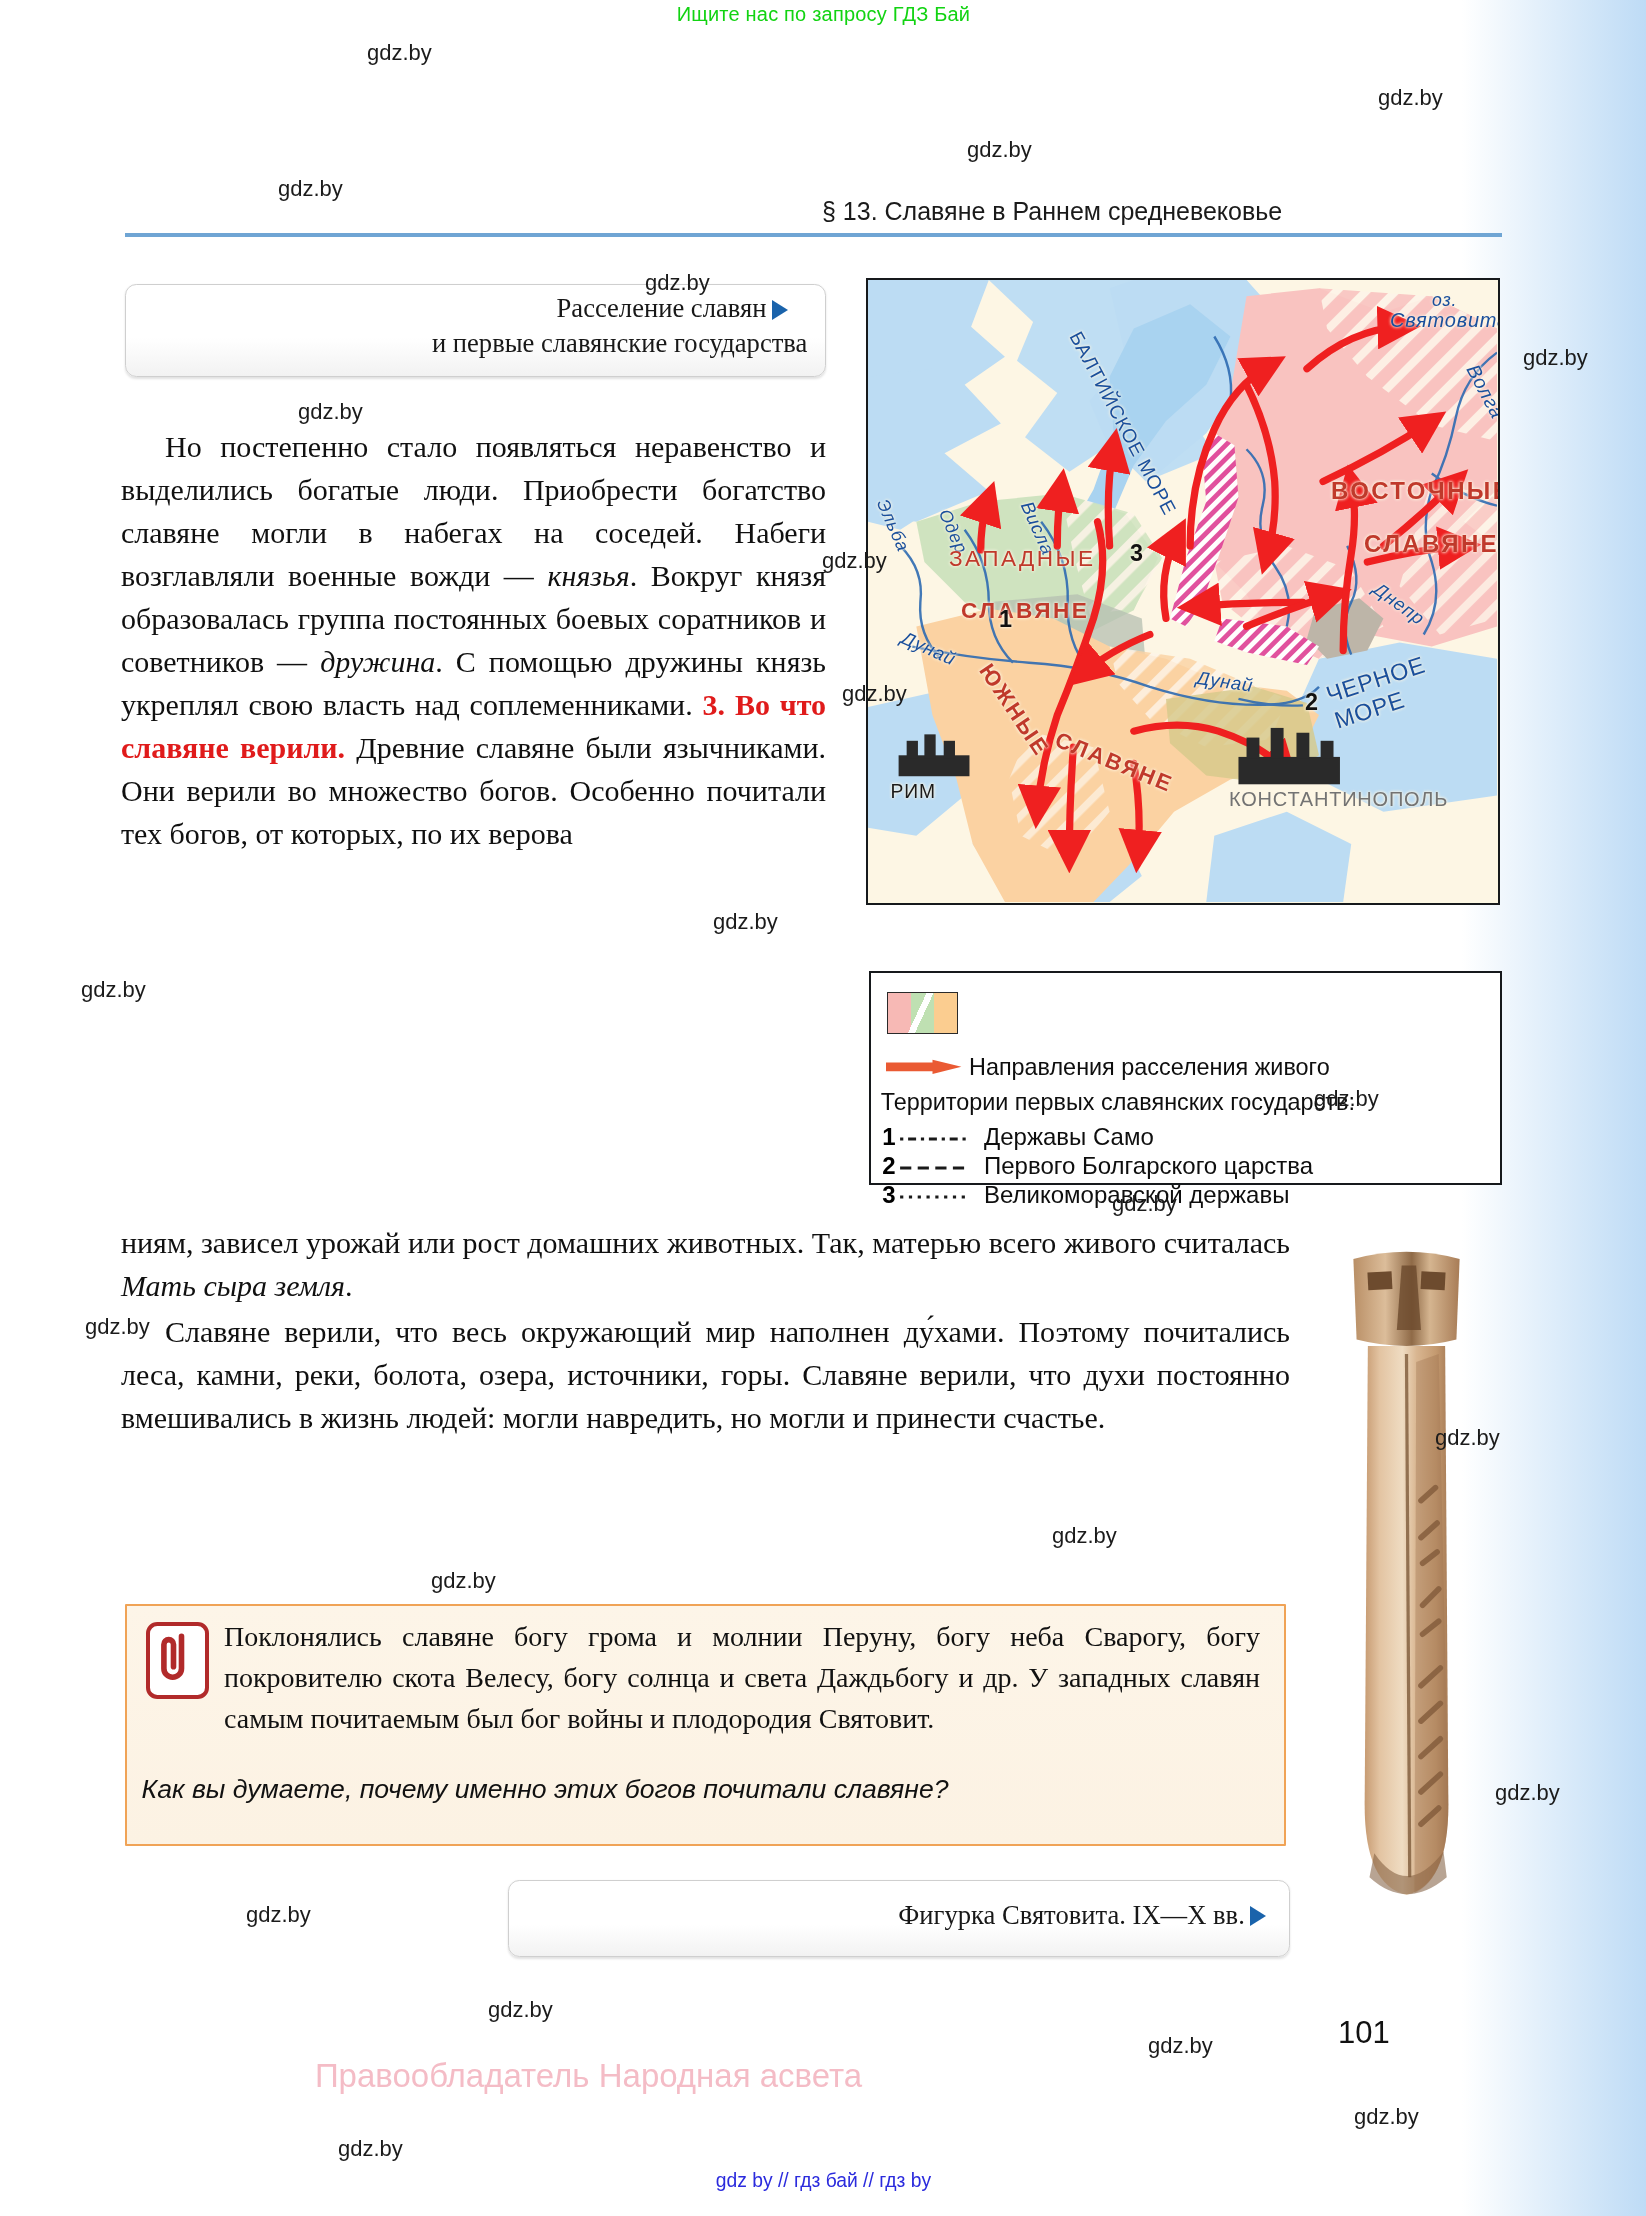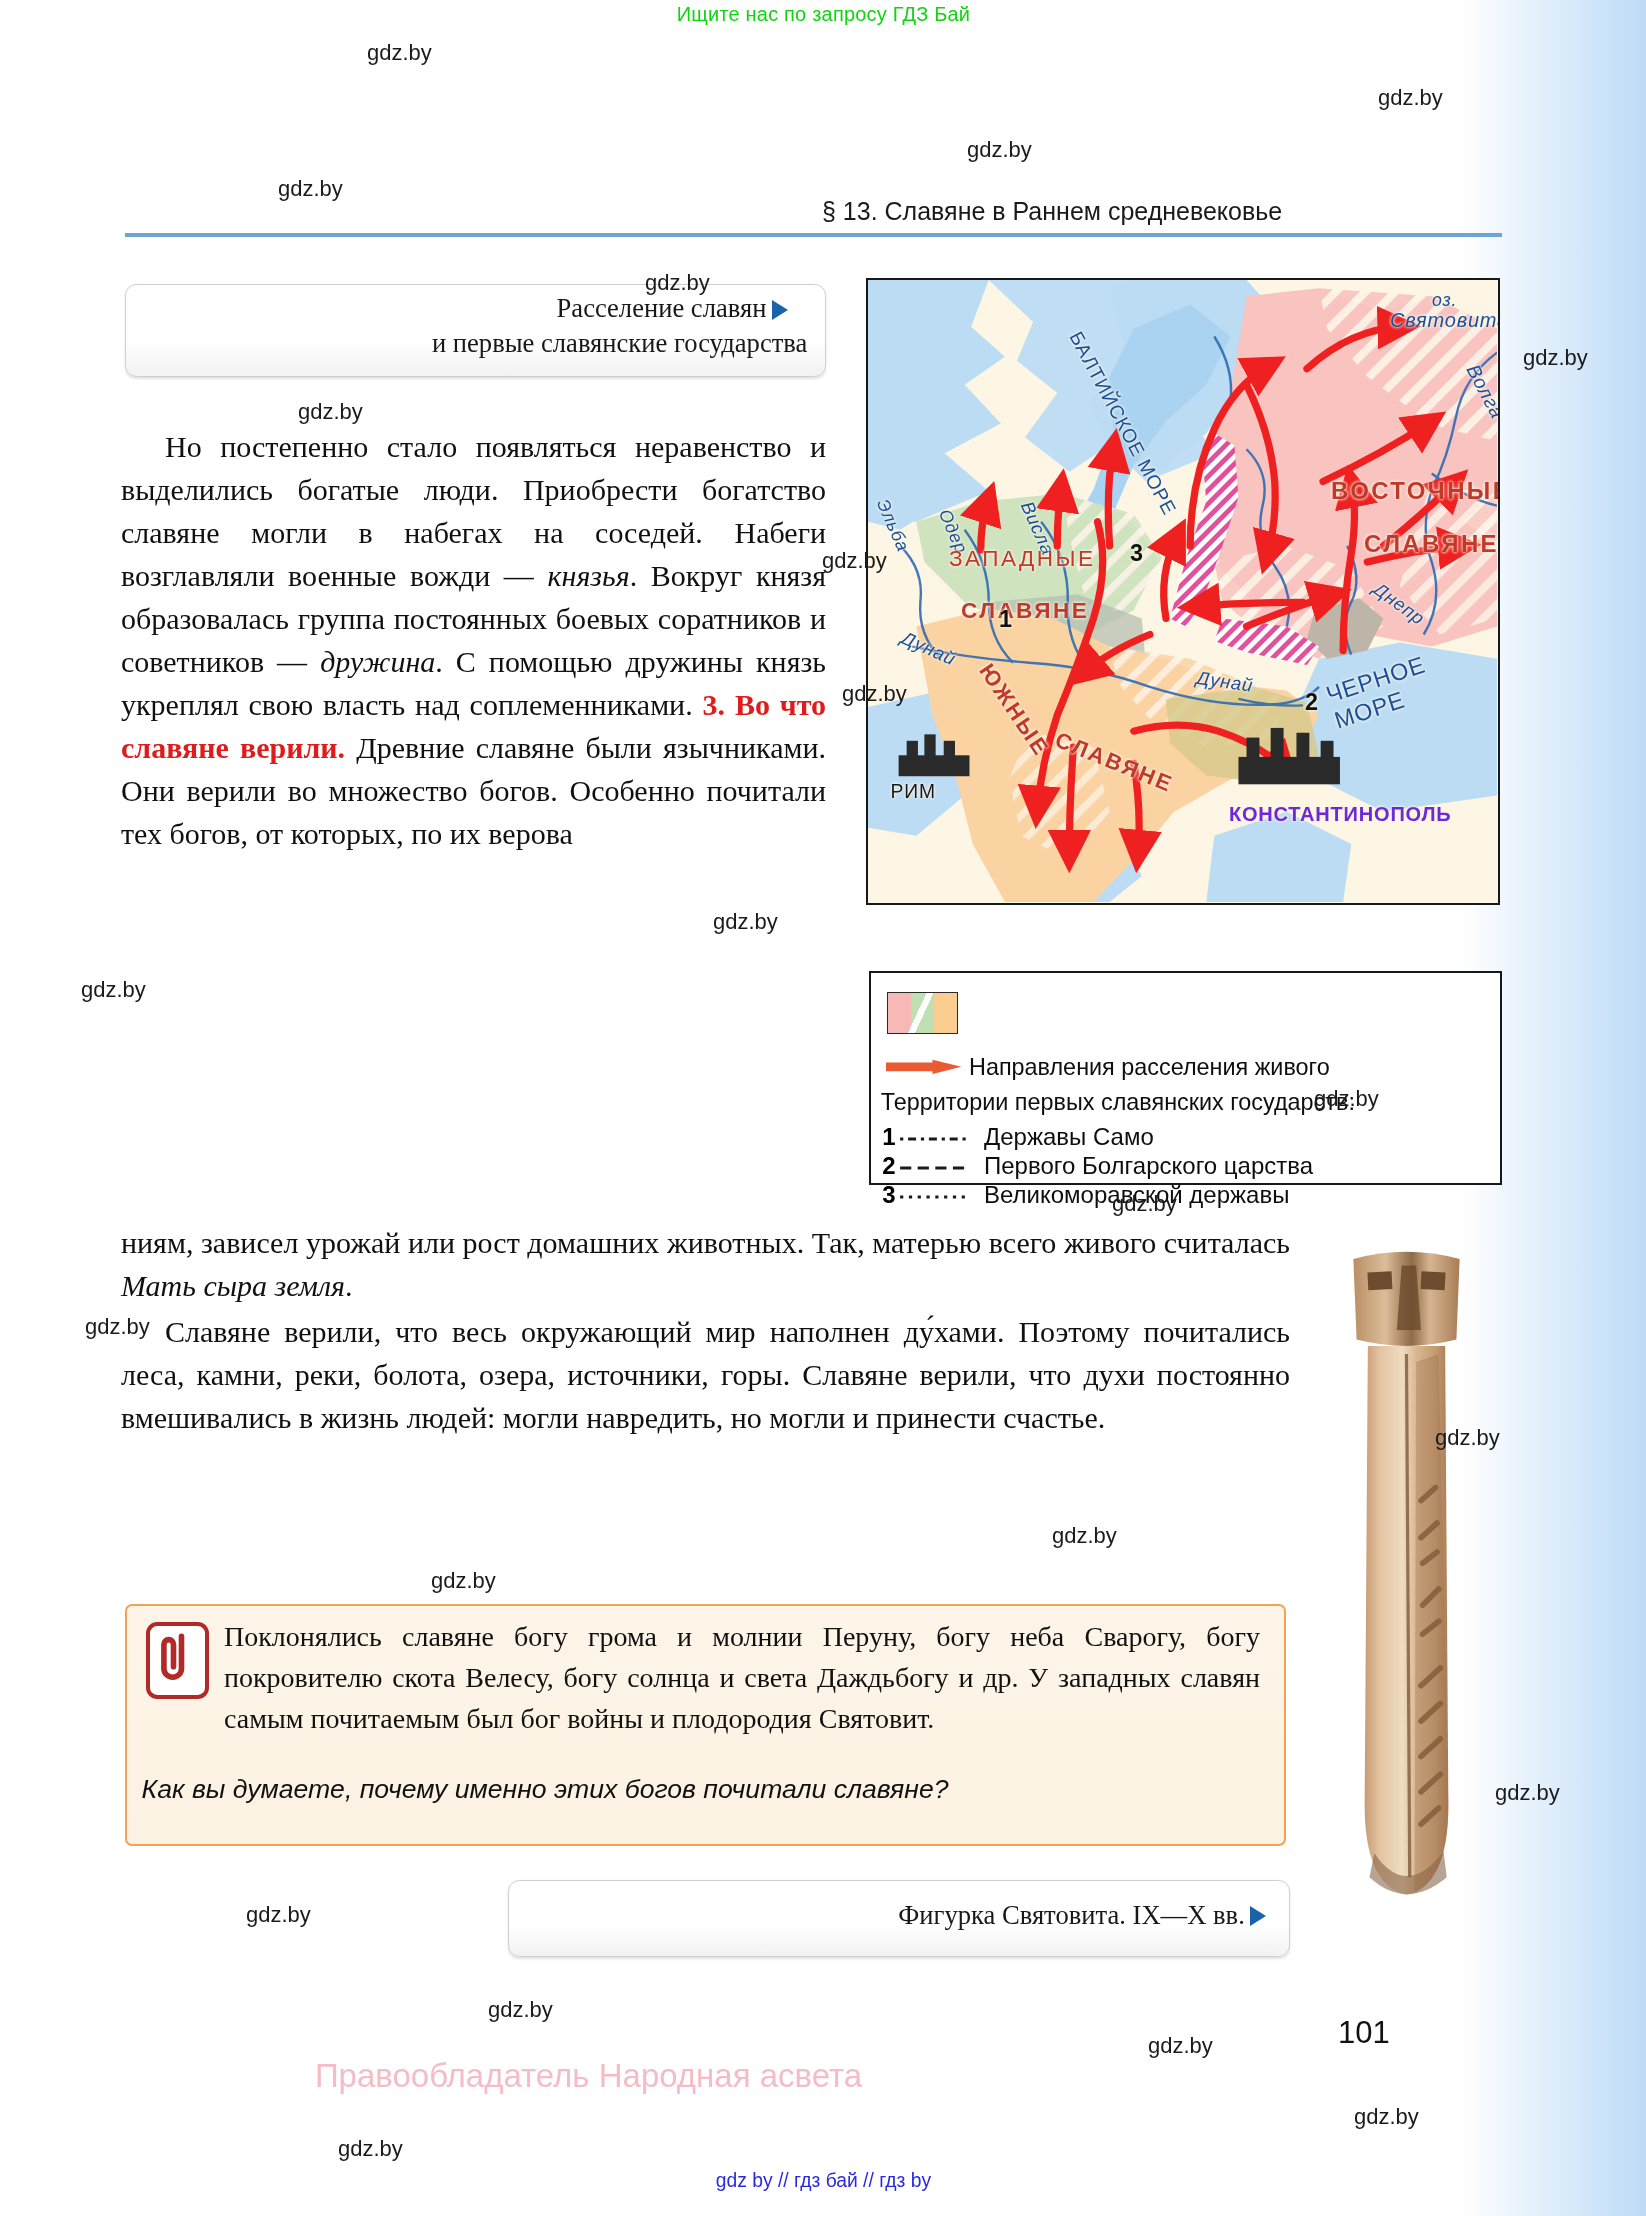--- a/index.html
+++ b/index.html
@@ -91,21 +91,21 @@
   }
   #lg-t1{left:98px;top:13px;font-size:23.4px;line-height:28px;width:516px;}
   #lg-arrow{position:absolute;left:14.5px;top:85px;width:77px;height:17.7px;}
   #lg-t2{left:98px;top:81px;font-size:23.4px;white-space:nowrap;}
   #lg-t3{left:9.7px;top:116px;font-size:23.4px;white-space:nowrap;}
   .lg-num{position:absolute;font-family:"Liberation Sans", sans-serif;font-weight:bold;font-size:24px;color:#000;}
   .lg-item{position:absolute;font-family:"Liberation Sans", sans-serif;font-size:24px;color:#0e0e0e;white-space:nowrap;}
   
   #callout{
     position:absolute;left:125px;top:1604px;width:1161px;height:242px;
-    border:2.4px solid #f0a356;border-radius:7px;box-sizing:border-box;
+    border:2.4px solid #f0a356;border-radius:1px;box-sizing:border-box;
     background:linear-gradient(to bottom,#fdf5e8 0%,#fcf2e3 100%);
   }
   #clip-icon{
     position:absolute;left:19.3px;top:16px;width:55px;height:69px;
     border:4px solid #b12a2a;border-radius:11.3px;background:#ffffff;
   }
   #callout-text{
     position:absolute;left:97px;top:9.7px;width:1036px;
     font-size:28px;line-height:41px;color:#111;text-align:justify;
   }
@@ -284,21 +284,21 @@
       <div class="mlabel" style="left: 168px; top: 218px; font-size: 18.5px; color: rgb(26, 79, 156); font-style: italic; font-weight: normal; letter-spacing: 0.8px; transform: rotate(66deg); transform-origin: 0px 0px; text-shadow: rgb(253, 246, 228) 0px 0px 3.2px, rgb(253, 246, 228) 0px 0px 3.2px;">Висла</div>
       <div class="mlabel" style="left: 81px; top: 266px; font-size: 22.6px; color: rgb(192, 57, 43); font-style: normal; font-weight: normal; letter-spacing: 2.4px; text-shadow: rgb(253, 246, 228) 0px 0px 3.2px, rgb(253, 246, 228) 0px 0px 3.2px;">ЗАПАДНЫЕ</div>
       <div class="mlabel" style="left: 93px; top: 318px; font-size: 22.6px; color: rgb(192, 57, 43); font-style: normal; font-weight: bold; letter-spacing: 2.4px; text-shadow: rgb(253, 246, 228) 0px 0px 3.2px, rgb(253, 246, 228) 0px 0px 3.2px;">СЛАВЯНЕ</div>
       <div class="mlabel" style="left: 514px; top: 298px; font-size: 18.5px; color: rgb(26, 79, 156); font-style: italic; font-weight: normal; letter-spacing: 0.8px; transform: rotate(36deg); transform-origin: 0px 0px; text-shadow: rgb(253, 246, 228) 0px 0px 3.2px, rgb(253, 246, 228) 0px 0px 3.2px;">Днепр</div>
       <div class="mlabel" style="left: 39px; top: 347px; font-size: 18.5px; color: rgb(26, 79, 156); font-style: italic; font-weight: normal; letter-spacing: 0.8px; transform: rotate(24deg); transform-origin: 0px 0px; text-shadow: rgb(253, 246, 228) 0px 0px 3.2px, rgb(253, 246, 228) 0px 0px 3.2px;">Дунай</div>
       <div class="mlabel" style="left: 127px; top: 379px; font-size: 22px; color: rgb(192, 57, 43); font-style: normal; font-weight: bold; letter-spacing: 2.4px; transform: rotate(56deg); transform-origin: 0px 0px; text-shadow: rgb(253, 246, 228) 0px 0px 3.2px, rgb(253, 246, 228) 0px 0px 3.2px;">ЮЖНЫЕ</div>
       <div class="mlabel" style="left: 193px; top: 447px; font-size: 22px; color: rgb(192, 57, 43); font-style: normal; font-weight: bold; letter-spacing: 2.4px; transform: rotate(22deg); transform-origin: 0px 0px; text-shadow: rgb(253, 246, 228) 0px 0px 3.2px, rgb(253, 246, 228) 0px 0px 3.2px;">СЛАВЯНЕ</div>
       <div class="mlabel" style="left: 330px; top: 387px; font-size: 18.5px; color: rgb(26, 79, 156); font-style: italic; font-weight: normal; letter-spacing: 0.8px; transform: rotate(8deg); transform-origin: 0px 0px; text-shadow: rgb(253, 246, 228) 0px 0px 3.2px, rgb(253, 246, 228) 0px 0px 3.2px;">Дунай</div>
       <div class="mlabel" style="left: 455px; top: 403px; font-size: 23.4px; color: rgb(26, 79, 156); font-style: normal; font-weight: normal; letter-spacing: 0.8px; transform: rotate(-18deg); transform-origin: 0px 0px; text-shadow: rgb(253, 246, 228) 0px 0px 3.2px, rgb(253, 246, 228) 0px 0px 3.2px;">ЧЕРНОЕ МОРЕ</div>
       <div class="mlabel" style="left: 22.6px; top: 501px; font-size: 19.3px; color: rgb(26, 26, 26); font-style: normal; font-weight: normal; letter-spacing: 0.8px; text-shadow: rgb(253, 246, 228) 0px 0px 3.2px, rgb(253, 246, 228) 0px 0px 3.2px;">РИМ</div>
-      <div class="mlabel" style="left: 361px; top: 508px; font-size: 20px; color: #6d28d9; font-style: normal; font-weight: bold; letter-spacing: 0.8px; text-shadow: rgb(253, 246, 228) 0px 0px 3.2px, rgb(253, 246, 228) 0px 0px 3.2px; margin-top: 15px;">КОНСТАНТИНОПОЛЬ</div>
+      <div class="mlabel" style="left: 361px; top: 508px; font-size: 20px; color: #737373; font-style: normal; font-weight: normal; letter-spacing: 0.8px; text-shadow: rgb(253, 246, 228) 0px 0px 3.2px, rgb(253, 246, 228) 0px 0px 3.2px;">КОНСТАНТИНОПОЛЬ</div>
       <div class="mlabel" style="left: 131px; top: 326px; font-size: 23.4px; color: rgb(17, 17, 17); font-style: normal; font-weight: bold; letter-spacing: 0.8px; text-shadow: rgb(253, 246, 228) 0px 0px 3.2px, rgb(253, 246, 228) 0px 0px 3.2px;">1</div>
       <div class="mlabel" style="left: 437px; top: 409px; font-size: 23.4px; color: rgb(17, 17, 17); font-style: normal; font-weight: bold; letter-spacing: 0.8px; text-shadow: rgb(253, 246, 228) 0px 0px 3.2px, rgb(253, 246, 228) 0px 0px 3.2px;">2</div>
       <div class="mlabel" style="left: 262px; top: 260px; font-size: 23.4px; color: rgb(17, 17, 17); font-style: normal; font-weight: bold; letter-spacing: 0.8px; text-shadow: rgb(253, 246, 228) 0px 0px 3.2px, rgb(253, 246, 228) 0px 0px 3.2px;">3</div>
     </div>
 </div>
 
 <div id="legend">
   <div id="lg-swatch"></div>
   <svg id="lg-arrow" viewBox="0 0 96 22">
     <path d="M0,11 L64,11" stroke="#ea5a33" stroke-width="11" stroke-linecap="butt"></path>

